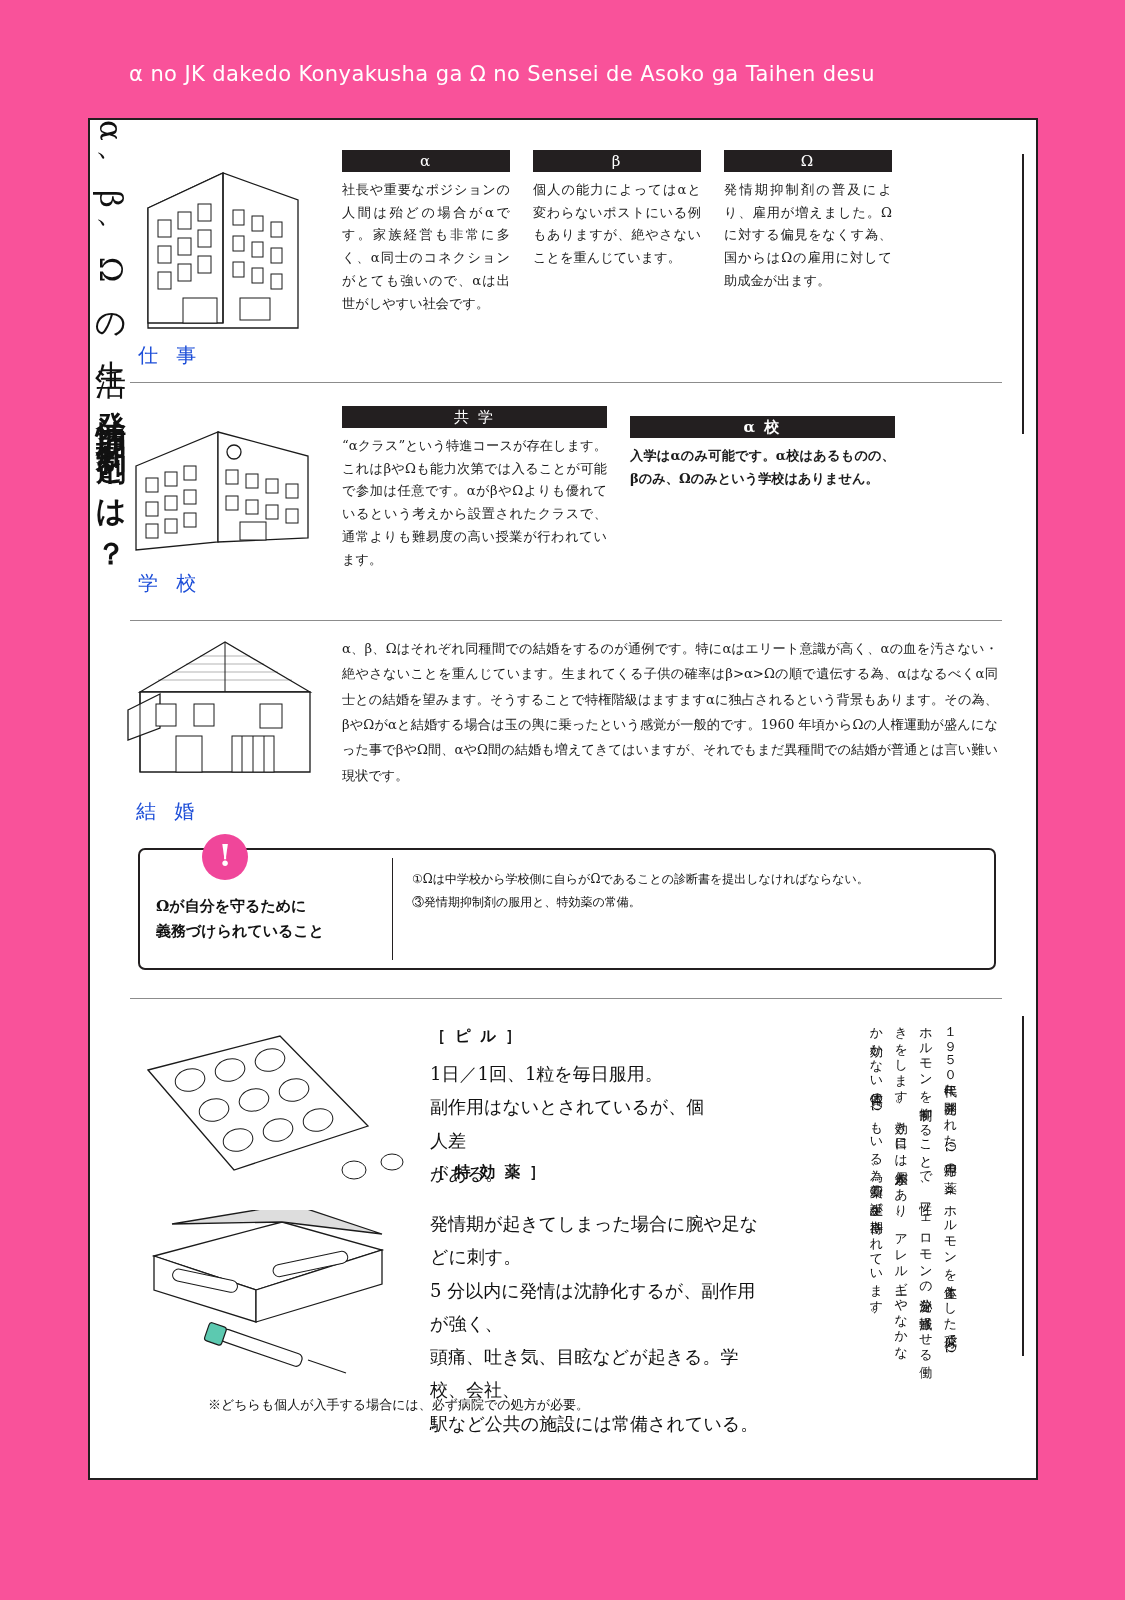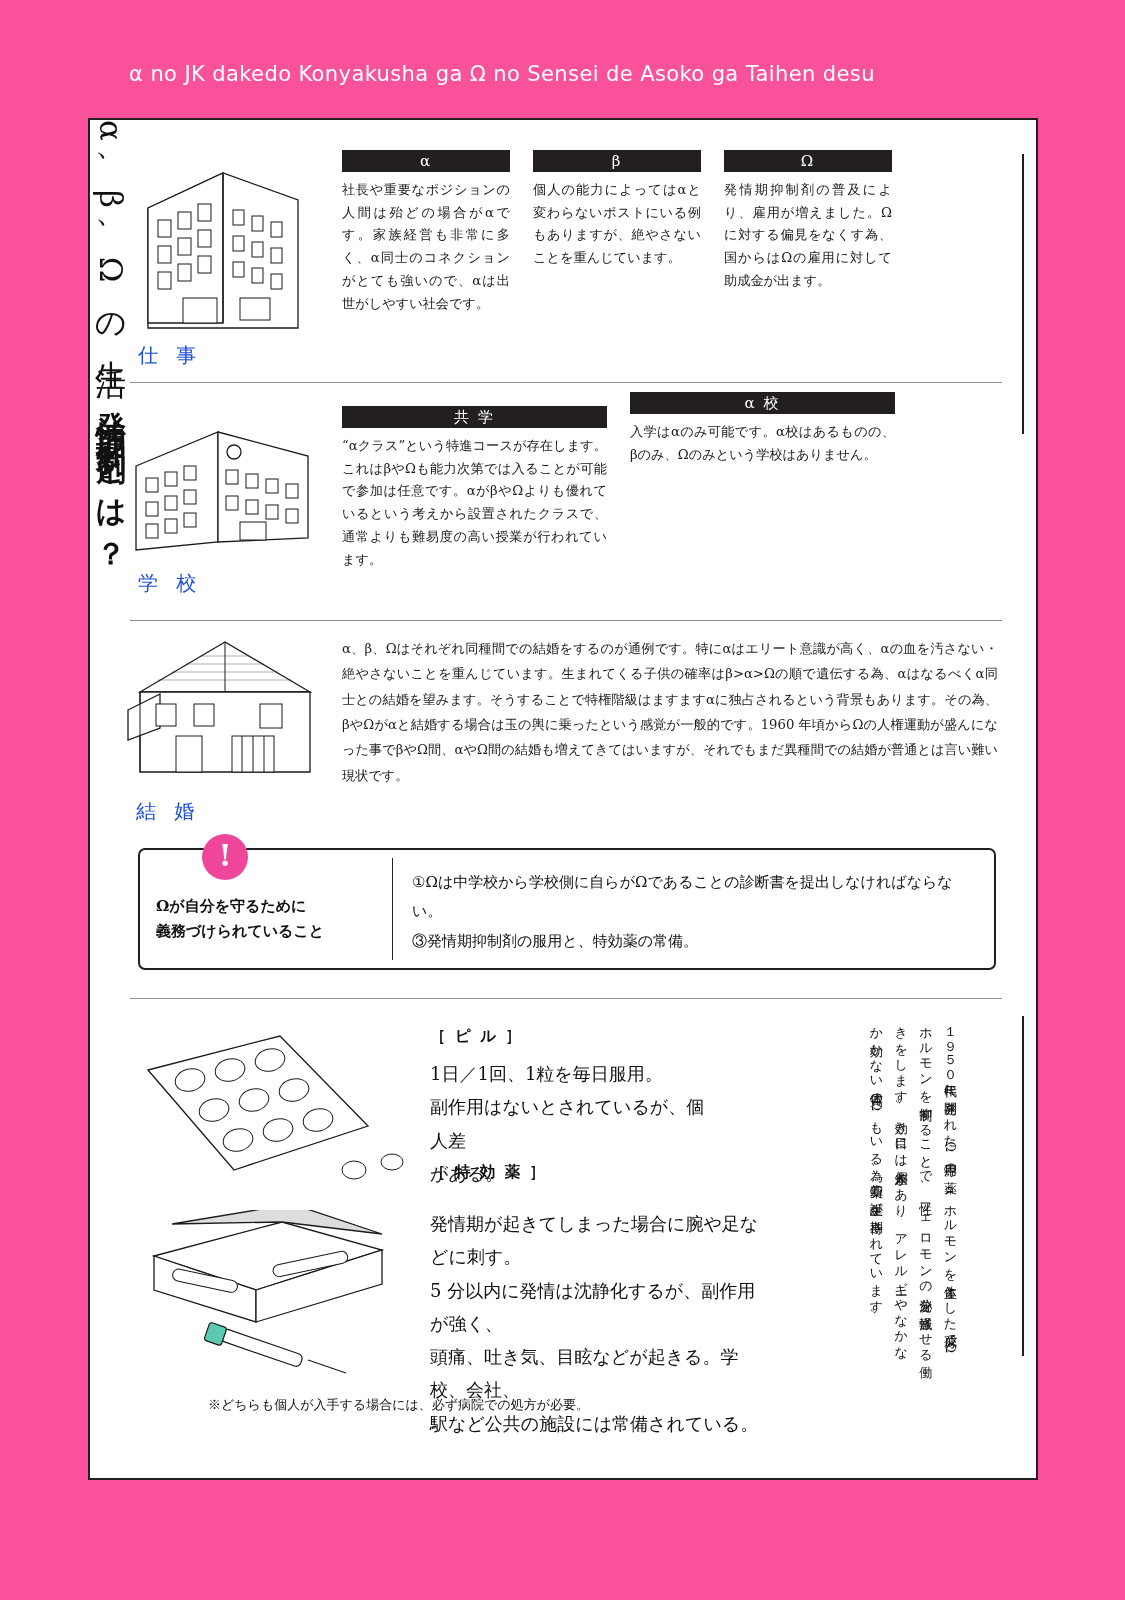--- a/index.html
+++ b/index.html
@@ -131,21 +131,21 @@
     font-weight: bold;
     line-height: 1.65;
     font-family: "DejaVu Serif", serif;
     color: #111;
   }
   .note-list {
     position: absolute;
     left: 272px;
     top: 18px;
     right: 12px;
-    font-size: 15px;
+    font-size: 12px;
     line-height: 1.95;
     font-family: "DejaVu Serif", serif;
     color: #111;
   }
 
   .sec3-rule { position: absolute; left: 40px; top: 878px; width: 872px; }
 
   
   .pill-img { position: absolute; left: 40px; top: 898px; width: 280px; height: 190px; }
   .case-img { position: absolute; left: 42px; top: 1090px; width: 290px; height: 175px; }
@@ -260,21 +260,21 @@
         </g>
       </g>
     </svg>
   </div>
   <div class="cap cap2">学 校</div>
 
   <div style="position:absolute; left:252px; top:286px; width:265px;">
     <div class="blk-head" style="margin-bottom:7px;">共 学</div>
     <div class="body-txt">“αクラス”という特進コースが存在します。これはβやΩも能力次第では入ることが可能で参加は任意です。αがβやΩよりも優れているという考えから設置されたクラスで、通常よりも難易度の高い授業が行われています。</div>
   </div>
-  <div style="position:absolute; left:540px; top:272px; width:265px;">
+  <div style="position:absolute; left:540px; top:296px; width:265px;font-weight:bold;">
     <div class="blk-head" style="margin-bottom:7px;">α 校</div>
     <div class="body-txt">入学はαのみ可能です。α校はあるものの、βのみ、Ωのみという学校はありません。</div>
   </div>
 
   <div class="hr sec2-rule"></div>
 
   <div class="bld3">
     <svg viewBox="0 0 210 155" width="210" height="155">
       <g fill="#fff" stroke="#1b1b1b" stroke-width="1.3">
         <polygon points="105,10 20,60 190,60"></polygon>

